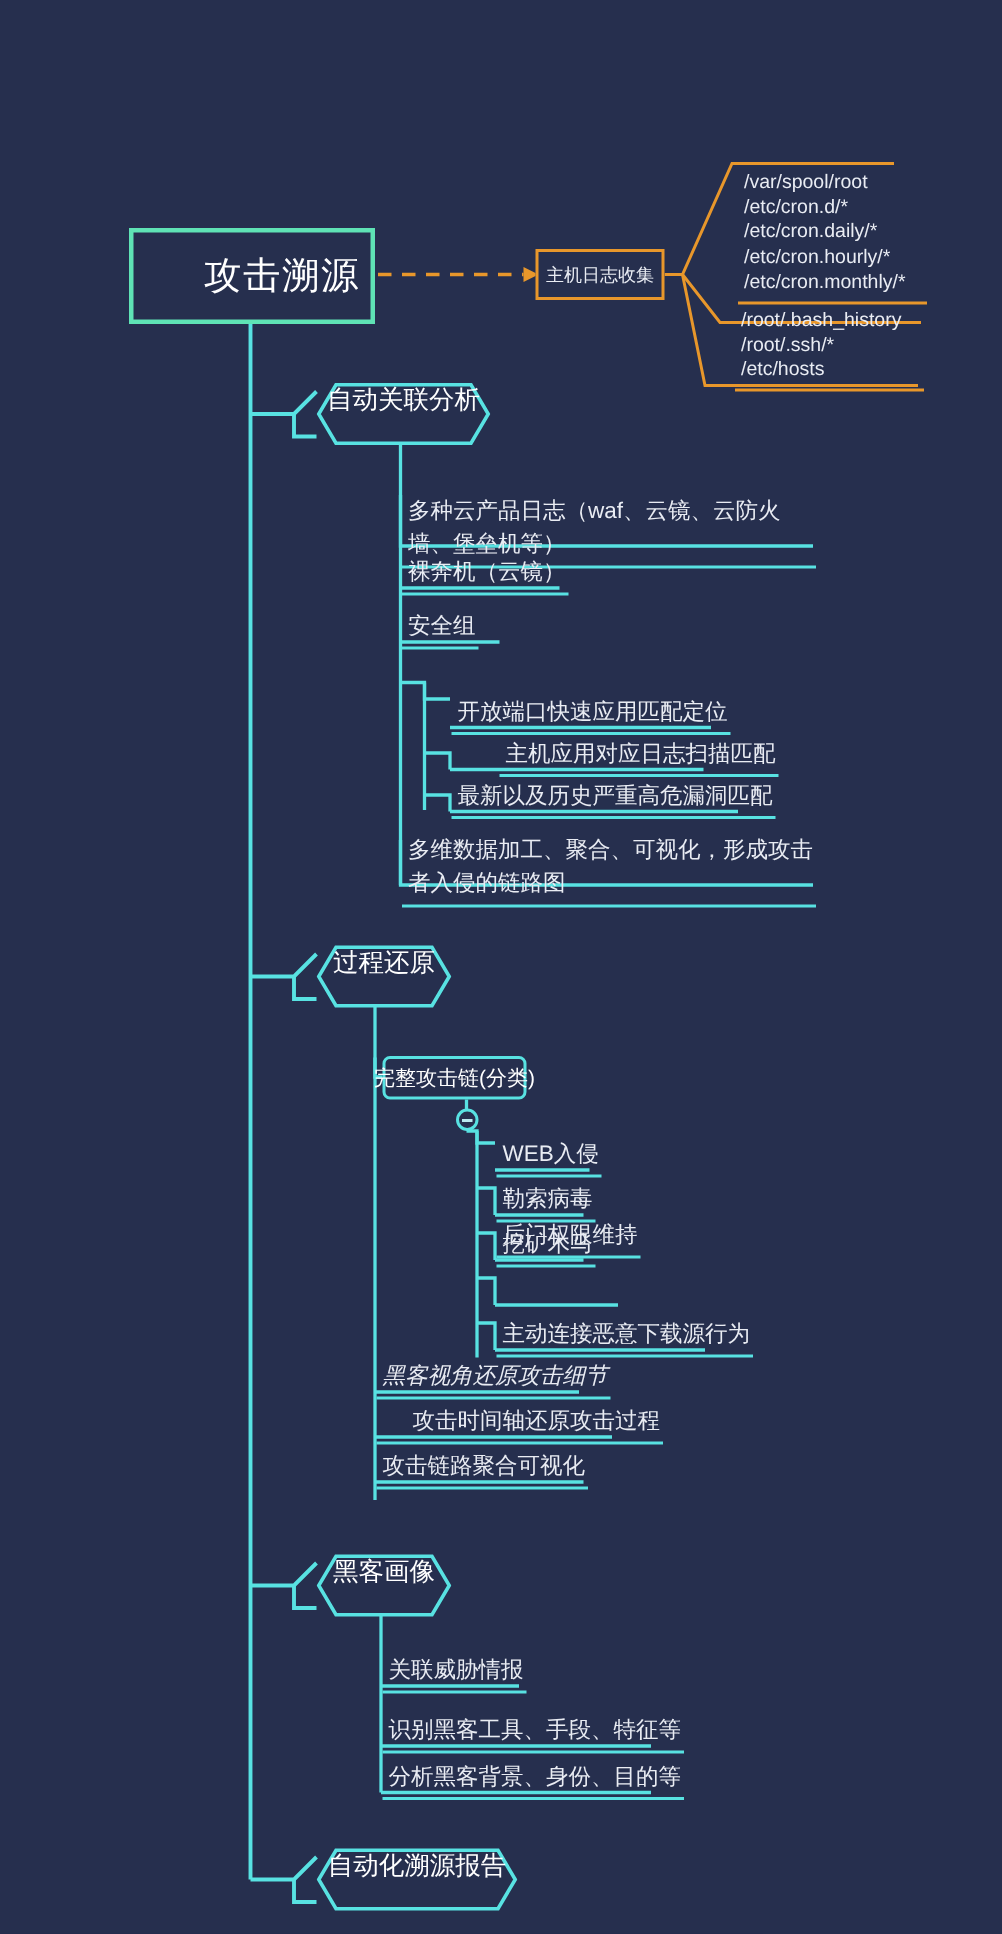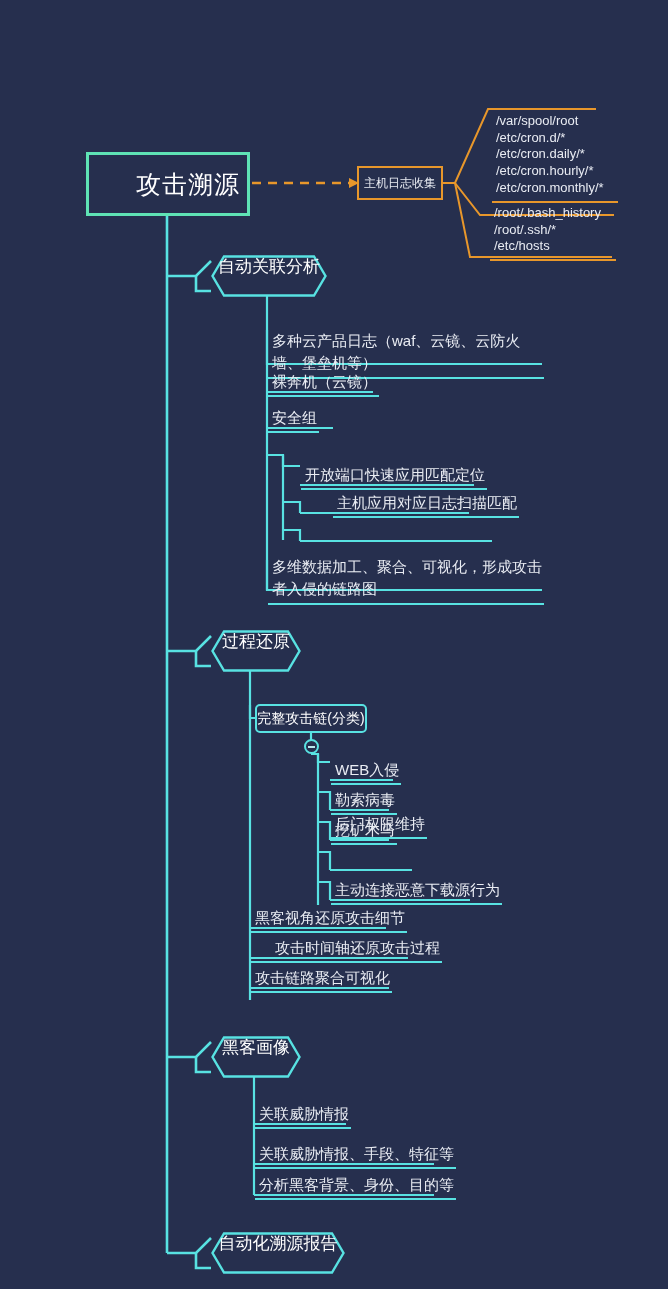--- a/index.html
+++ b/index.html
@@ -265,56 +265,57 @@
       <polygon points="13,1.5 103,1.5 114.5,21 103,40.5 13,40.5 1.5,21" fill="#262f4e" stroke="#58e2e2" stroke-width="2.4"></polygon>
     </svg>
     <span class="label">自动关联分析</span>
   </div>
 
   <div class="leaf wrap" style="left:268px; top:330px; width:270px; line-height:22px;">多种云产品日志（waf、云镜、云防火墙、堡垒机等）</div>
   <div class="leaf" style="left:268px; top:372px;">裸奔机（云镜）</div>
   <div class="leaf" style="left:268px; top:408px;">安全组</div>
   <div class="leaf" style="left:301px; top:465px;">开放端口快速应用匹配定位</div>
   <div class="leaf" style="left:301px; top:493px;margin-left:32px;">主机应用对应日志扫描匹配</div>
+  <div class="leaf" style="left:301px; top:521px;">最新以及历史严重高危漏洞匹配</div>
   <div class="leaf wrap" style="left:268px; top:556px; width:270px; line-height:22px;">多维数据加工、聚合、可视化，形成攻击者入侵的链路图</div>
 
   <div class="hex" style="left:211px; top:630px; width:90px; height:42px;">
     <svg class="hexbg" viewBox="0 0 90 42" preserveAspectRatio="none">
       <polygon points="13,1.5 77,1.5 88.5,21 77,40.5 13,40.5 1.5,21" fill="#262f4e" stroke="#58e2e2" stroke-width="2.4"></polygon>
     </svg>
     <span class="label">过程还原</span>
   </div>
 
-  <div class="rrect" style="left:255px; top:704px; width:112px; height:29px;">
+  <div class="rrect" style="left:255px; top:704px; width:96px; height:29px;">
     <span class="label">完整攻击链(分类)</span>
   </div>
 
   <div class="toggle" style="left:304px; top:739px;">
     <span class="minus"></span>
   </div>
 
   <div class="leaf" style="left:331px; top:760px;">WEB入侵</div>
   <div class="leaf" style="left:331px; top:790px;">勒索病毒</div>
   <div class="leaf" style="left:331px; top:820px;">挖矿木马</div>
   <div class="leaf" style="left:331px; top:814px;">后门权限维持</div>
   <div class="leaf" style="left:331px; top:880px;">主动连接恶意下载源行为</div>
 
-  <div class="leaf" style="left:251px; top:908px;">黑客视角还原攻击细节</div>
+  <div class="leaf" style="left:251px; top:908px;font-style:italic;">黑客视角还原攻击细节</div>
   <div class="leaf" style="left:251px; top:938px;padding-left:24px;">攻击时间轴还原攻击过程</div>
   <div class="leaf" style="left:251px; top:968px;">攻击链路聚合可视化</div>
 
   <div class="hex" style="left:211px; top:1036px; width:90px; height:42px;">
     <svg class="hexbg" viewBox="0 0 90 42" preserveAspectRatio="none">
       <polygon points="13,1.5 77,1.5 88.5,21 77,40.5 13,40.5 1.5,21" fill="#262f4e" stroke="#58e2e2" stroke-width="2.4"></polygon>
     </svg>
     <span class="label">黑客画像</span>
   </div>
 
   <div class="leaf" style="left:255px; top:1104px;">关联威胁情报</div>
-  <div class="leaf" style="left:255px; top:1144px;">关联威胁情报、手段、特征等</div>
+  <div class="leaf" style="left:255px; top:1144px;">识别黑客工具、手段、特征等</div>
   <div class="leaf" style="left:255px; top:1175px;">分析黑客背景、身份、目的等</div>
 
   <div class="hex" style="left:211px; top:1232px; width:134px; height:42px;">
     <svg class="hexbg" viewBox="0 0 134 42" preserveAspectRatio="none">
       <polygon points="13,1.5 121,1.5 132.5,21 121,40.5 13,40.5 1.5,21" fill="#262f4e" stroke="#58e2e2" stroke-width="2.4"></polygon>
     </svg>
     <span class="label">自动化溯源报告</span>
   </div>
 
 </div>

